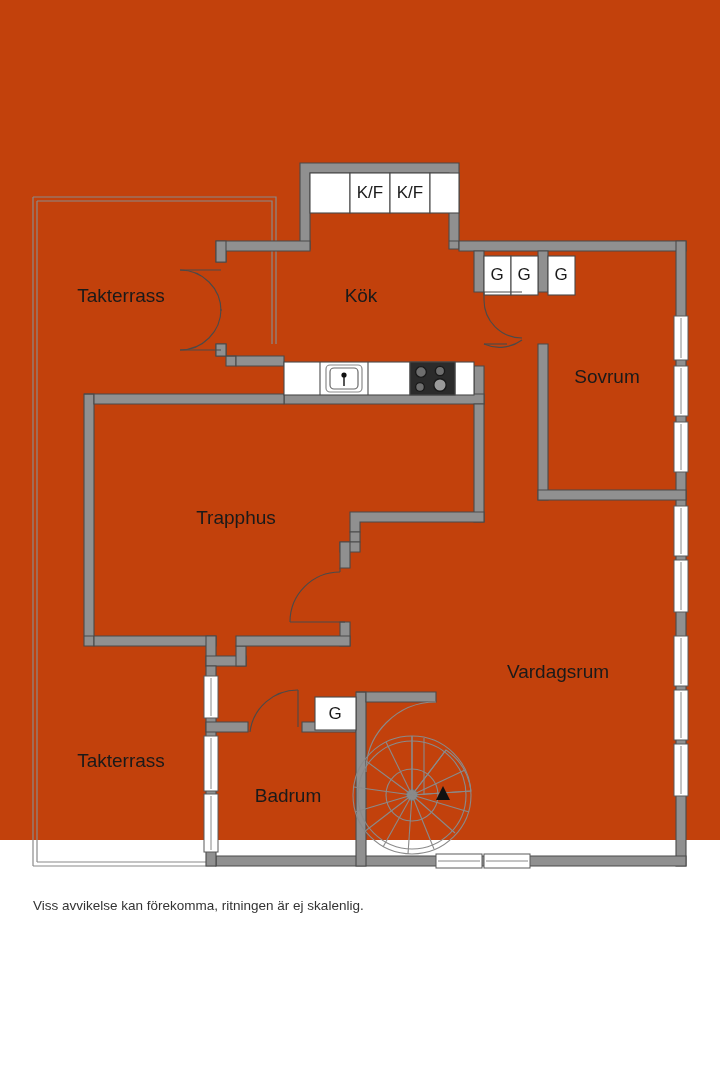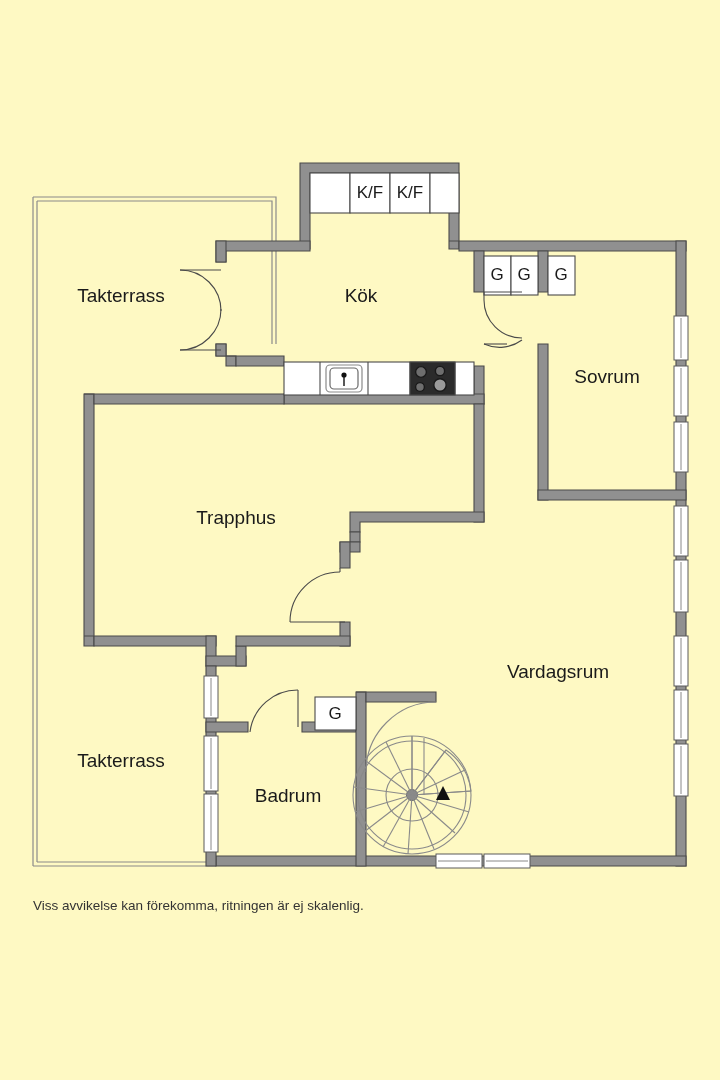--- a/index.html
+++ b/index.html
@@ -9,22 +9,22 @@
   }
   body {
     width: 720px;
     height: 1080px;
     font-family: "Liberation Sans", sans-serif;
     overflow: hidden;
   }
   #plan-root {
     position: relative;
     width: 720px;
-    height: 1080px;
-    background: #fef9c3;
+    height: 840px;
+    background: #c2410c;
   }
   svg#floorplan {
     display: block;
     width: 720px;
     height: 1080px;
   }
   .room-label {
     font-family: "Liberation Sans", sans-serif;
     font-size: 19px;
     fill: #1a1a1a;

